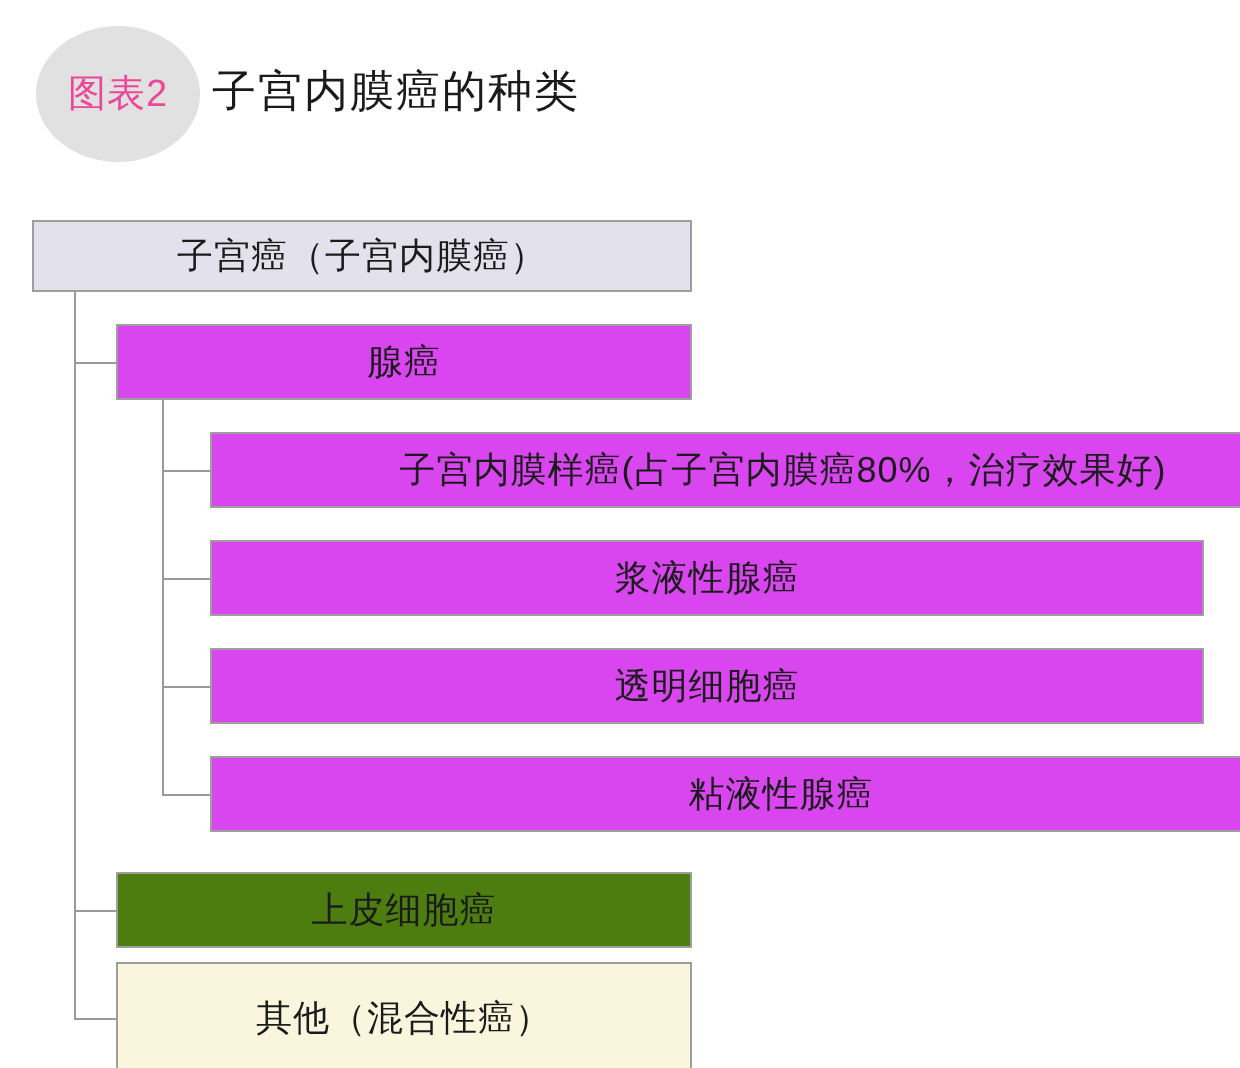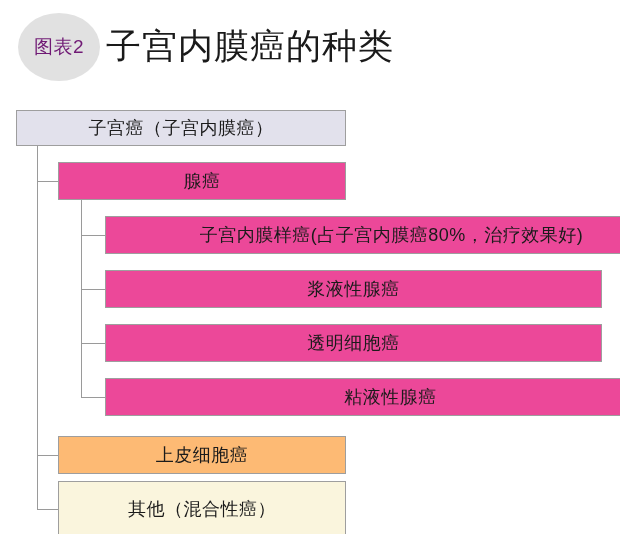--- a/index.html
+++ b/index.html
@@ -38,27 +38,27 @@
     position: absolute;
     left: 18px;
     top: 13px;
     width: 82px;
     height: 68px;
     display: flex;
     align-items: center;
     justify-content: center;
     font-size: 19px;
     letter-spacing: 0.5px;
-    color: #701a75;
+    color: #ec4899;
   }
   #page-title {
     position: absolute;
     left: 106px;
     top: 22px;
-    font-size: 35px;
+    font-size: 22px;
     line-height: 48px;
     letter-spacing: 1px;
     color: #1a1a1a;
     white-space: nowrap;
   }
 
   
   #tree {
     position: absolute;
     left: 0;
@@ -73,22 +73,22 @@
     border: 1px solid #9e9e9e;
     display: flex;
     align-items: center;
     justify-content: center;
     font-size: 18px;
     letter-spacing: 0.5px;
     color: #1b1b1b;
     white-space: nowrap;
   }
   .node.level-root { background: #e2e1ec; }
-  .node.level-pink { background: #ec4899; }
-  .node.level-blue { background: #fdba74; }
+  .node.level-pink { background: #d946ef; }
+  .node.level-blue { background: #4d7c0f; }
   .node.level-yellow { background: #faf5dd; }
 
   
   #node-root        { left: 16px;  top: 14px;  width: 330px; height: 36px; }
   #node-adeno       { left: 58px;  top: 66px;  width: 288px; height: 38px; }
   #node-sub-0       { left: 105px; top: 120px; width: 573px; height: 38px; }
   #node-sub-1       { left: 105px; top: 174px; width: 497px; height: 38px; }
   #node-sub-2       { left: 105px; top: 228px; width: 497px; height: 38px; }
   #node-sub-3       { left: 105px; top: 282px; width: 571px; height: 38px; }
   #node-epithelial  { left: 58px;  top: 340px; width: 288px; height: 38px; }

